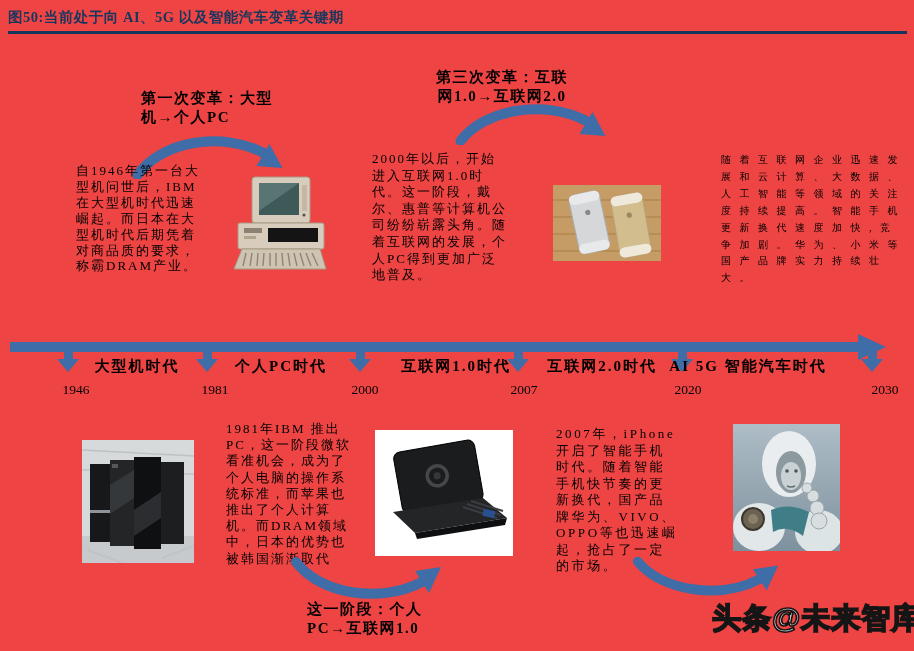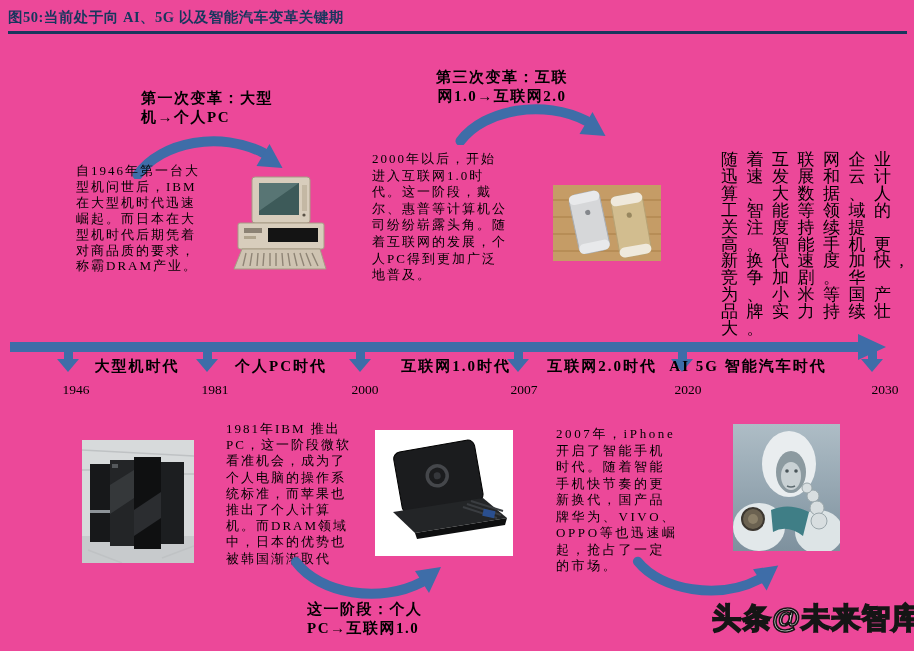--- a/index.html
+++ b/index.html
@@ -1,16 +1,16 @@
 <!DOCTYPE html>
 <html><head>
 <meta charset="utf-8">
 <style>
   html,body{margin:0;padding:0;background:#fff;}
-  .canvas{position:relative;width:914px;height:651px;background:#ec4899;overflow:hidden;
+  .canvas{position:relative;width:914px;height:651px;background:#ef4444;overflow:hidden;
           font-family:"Liberation Serif","DejaVu Serif",serif;color:#000;}
 
   
   .fig-title{position:absolute;left:8px;top:8px;font-size:14.5px;font-weight:bold;
              color:#17365D;letter-spacing:0.5px;white-space:nowrap;}
   .fig-rule{position:absolute;left:8px;top:31px;width:899px;height:3px;background:#17365D;}
 
   
   .tl-bar{position:absolute;left:10px;top:342px;width:848px;height:10px;background:#3E6DA8;}
   .tl-head{position:absolute;left:858px;top:334px;width:0;height:0;
@@ -21,21 +21,21 @@
   .tl-tri{width:0;height:0;border-left:11px solid transparent;border-right:11px solid transparent;
           border-top:13px solid #3E6DA8;}
   .tl-year{position:absolute;top:382px;transform:translateX(-50%);font-size:13.5px;white-space:nowrap;margin-left:8px;}
   .tl-era{position:absolute;top:357px;transform:translateX(-50%);font-size:15px;font-weight:bold;
           letter-spacing:2px;white-space:nowrap;}
 
   
   .note{position:absolute;font-size:13px;letter-spacing:2px;line-height:16.2px;text-align:left;}
   .note-1{left:76px;top:163px;width:130px;line-height:15.9px;}
   .note-2{left:372px;top:151px;width:136px;line-height:16.6px;}
-  .note-3{left:721px;top:152px;width:192px;font-size:17px;letter-spacing:8.5px;line-height:16.9px;}
+  .note-3{left:721px;top:152px;width:192px;font-size:10px;letter-spacing:8.5px;line-height:16.9px;}
   .note-4{left:226px;top:421px;width:130px;}
   .note-5{left:556px;top:426px;width:122px;letter-spacing:2.6px;line-height:16.5px;}
 
   
   .xlabel{position:absolute;font-size:15px;font-weight:bold;letter-spacing:1.5px;
           line-height:19px;white-space:pre-line;}
   .xlabel-1{left:141px;top:89px;width:190px;}
   .xlabel-2{left:307px;top:600px;width:190px;}
   .xlabel-3{left:412px;top:68px;width:180px;text-align:center;}
   .xlabel-4{left:649px;top:593px;width:210px;}

